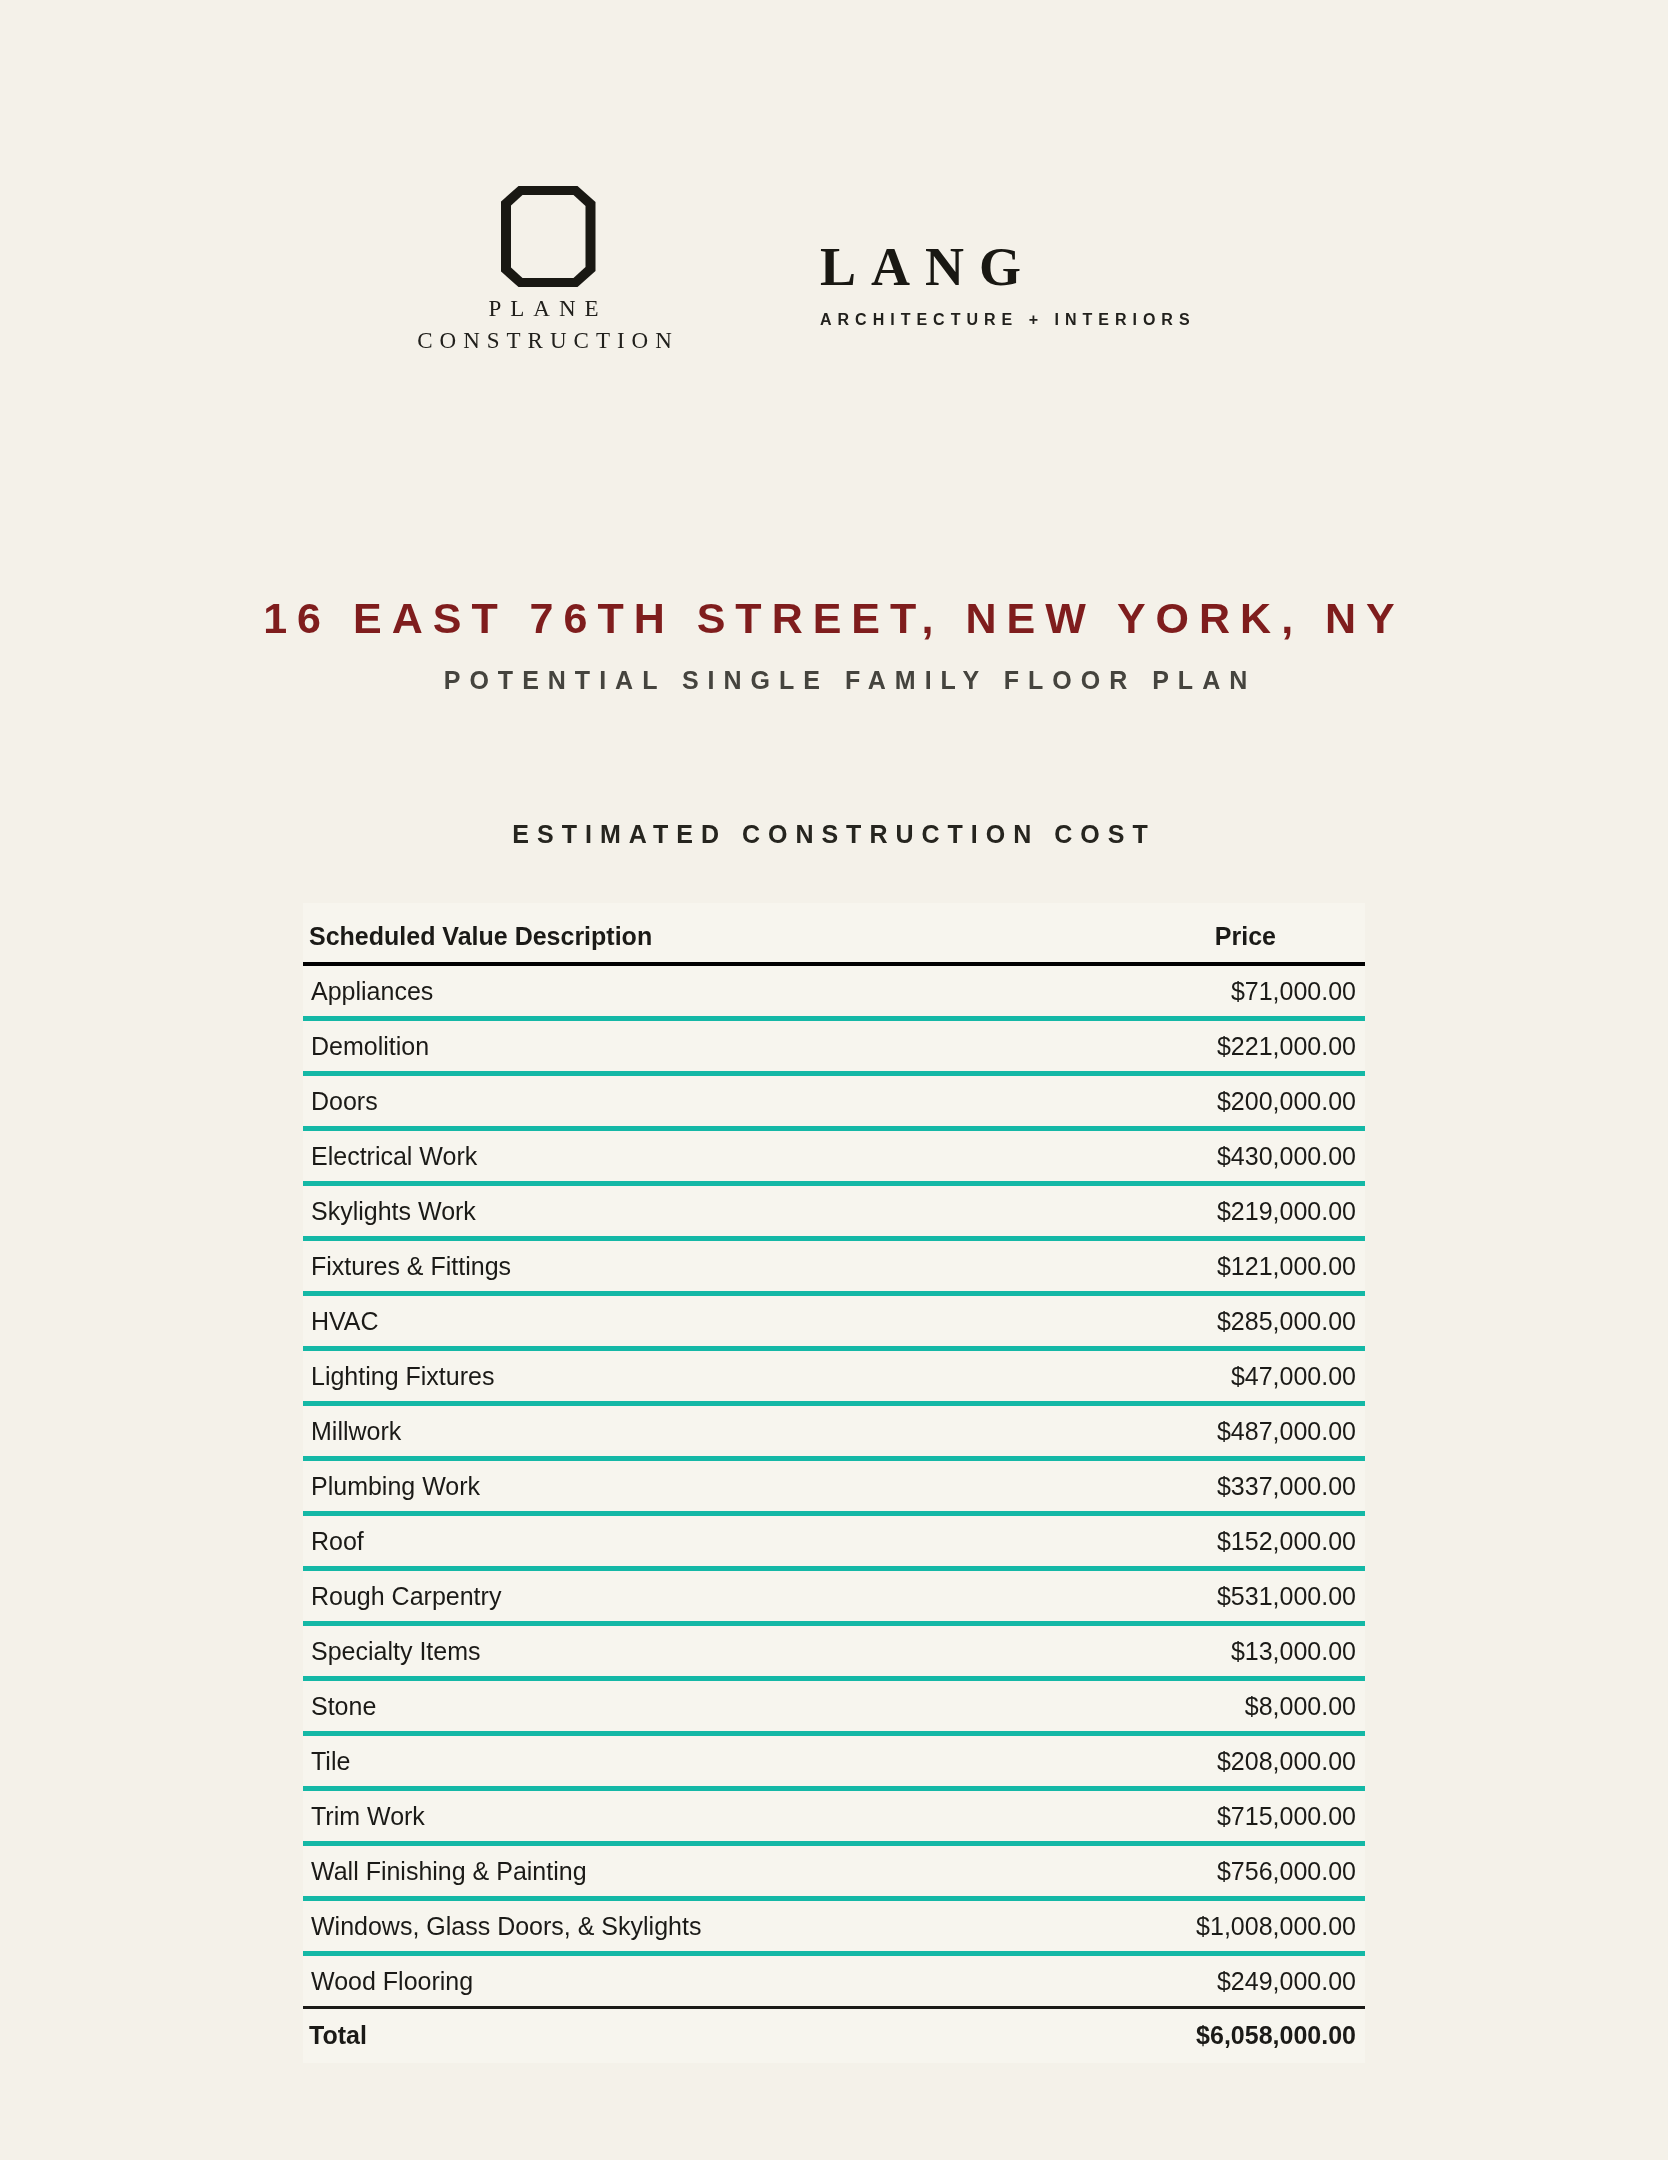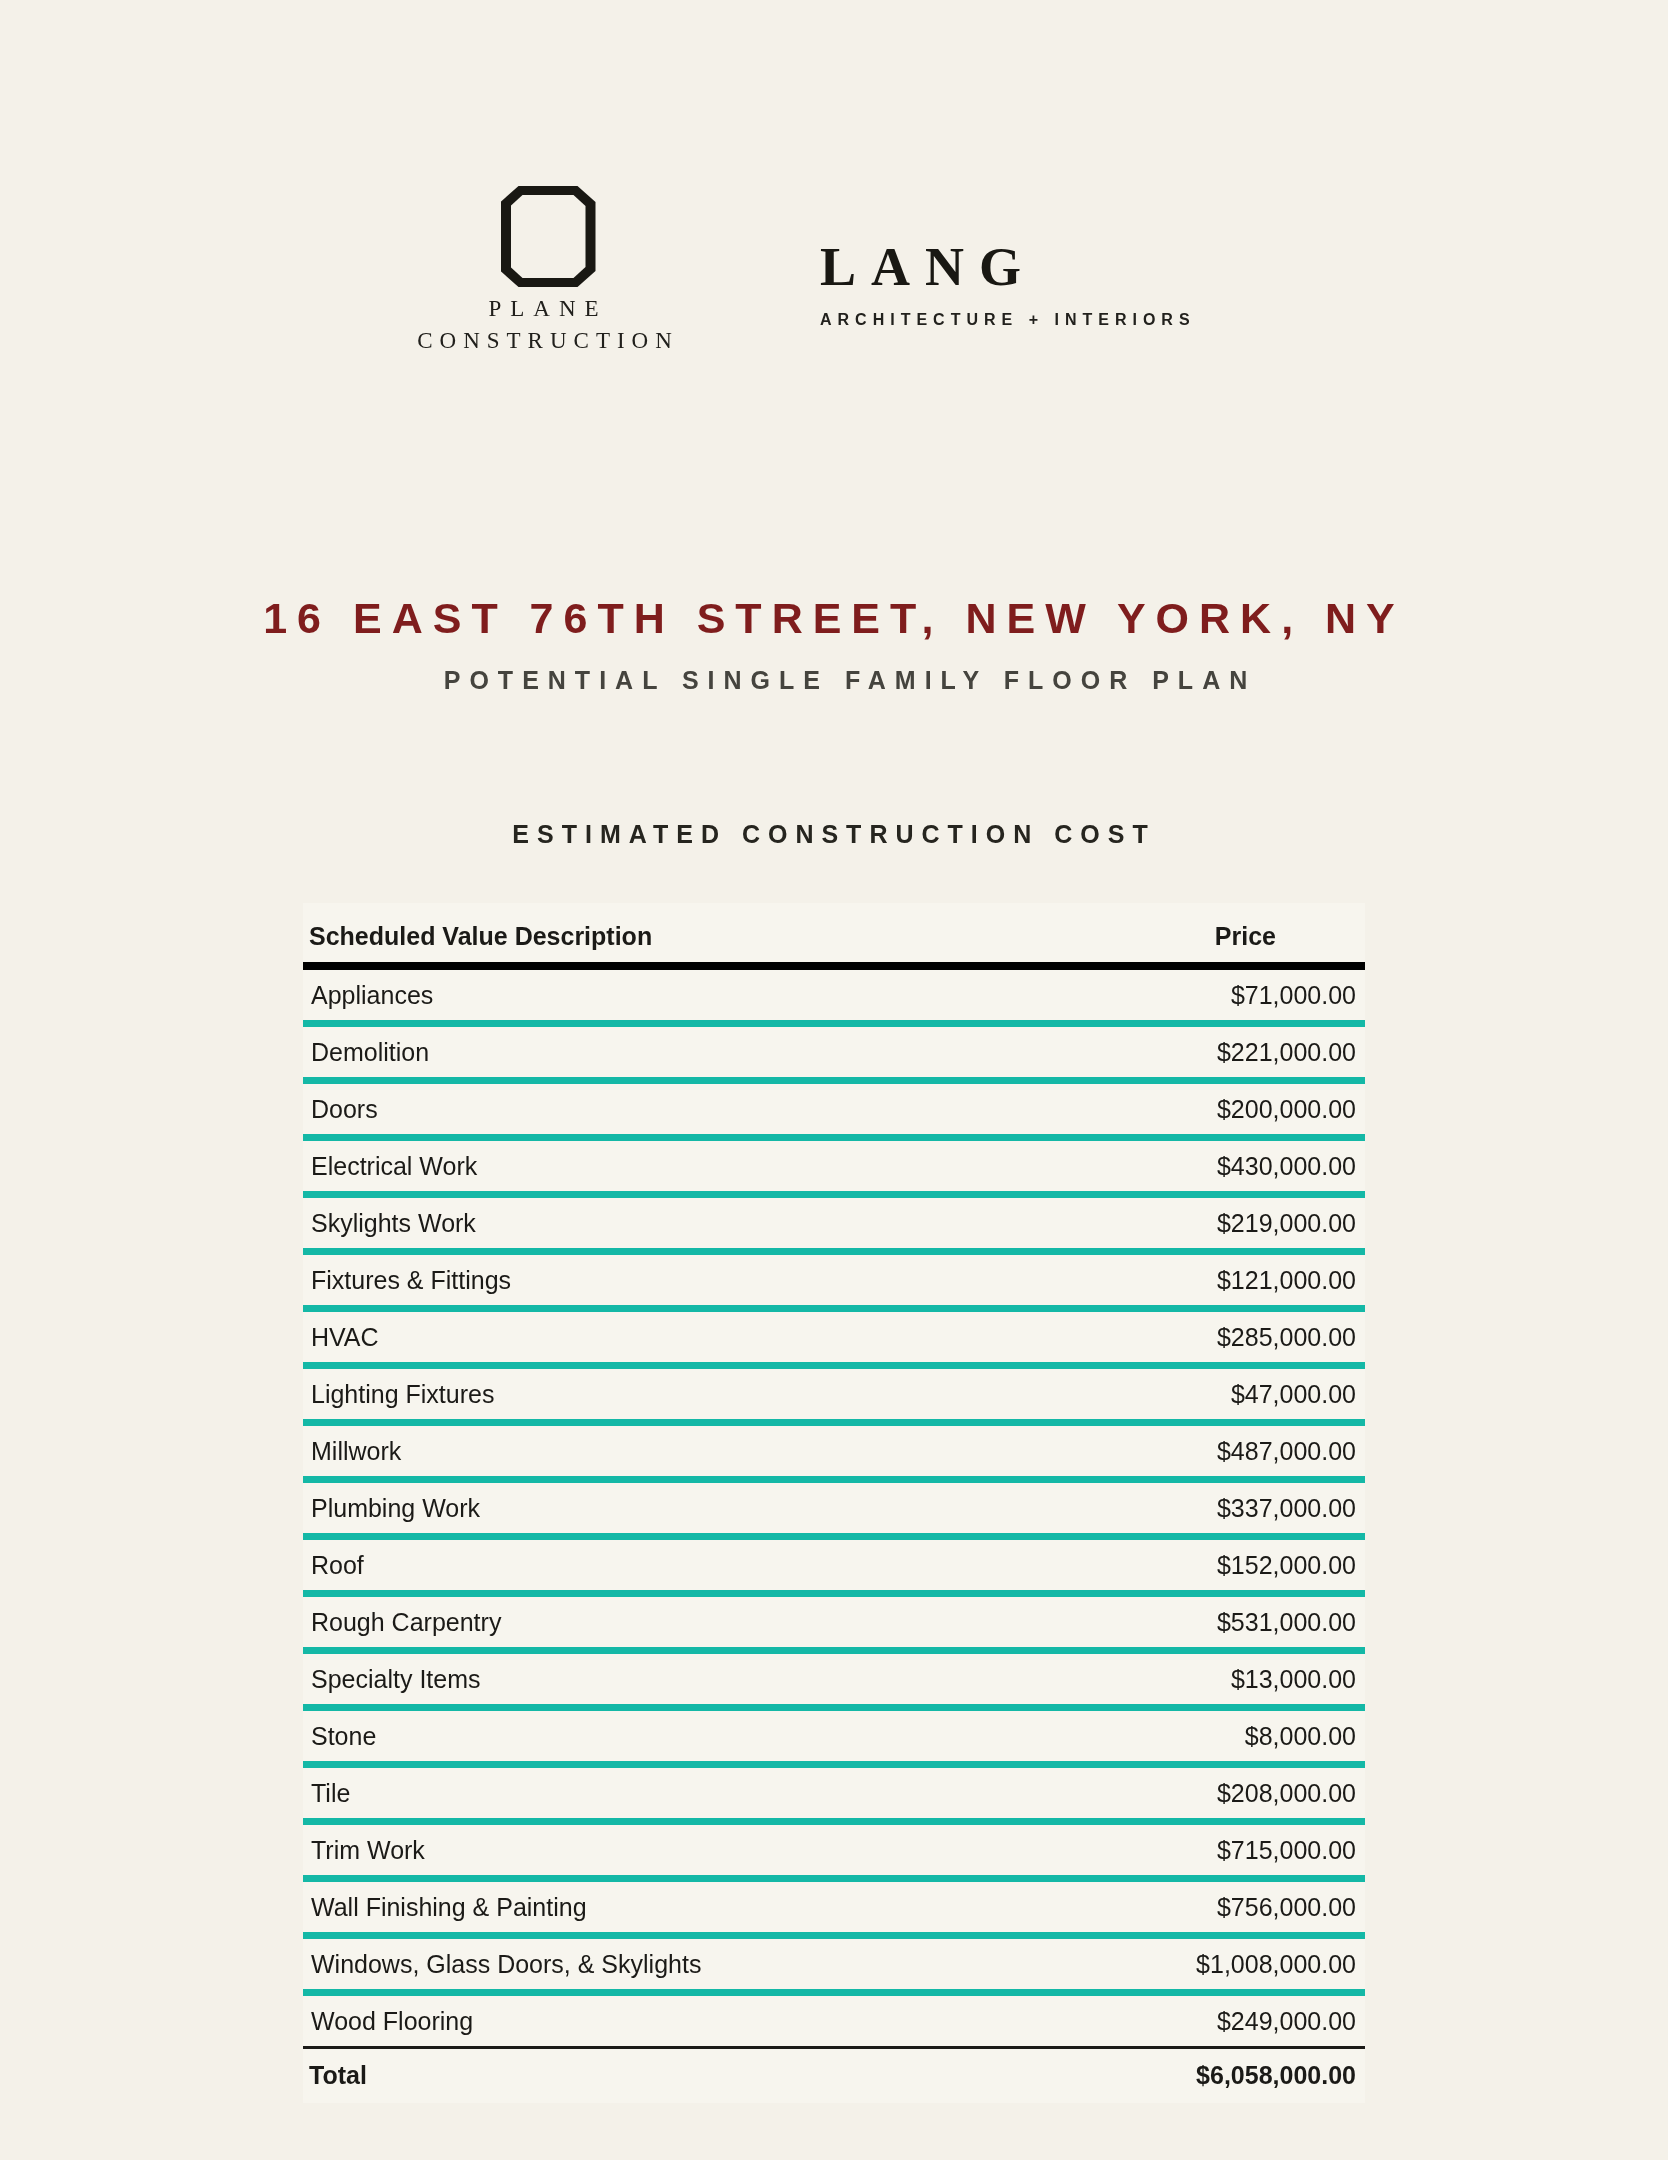--- a/index.html
+++ b/index.html
@@ -127,29 +127,29 @@
     background: #f7f5ee;
   }
   table.cost {
     width: 100%;
     border-collapse: collapse;
     font-size: 25px;
     color: #1b1a17;
   }
   table.cost th, table.cost td { line-height: 26px; }
   table.cost thead th {
-    border-bottom: 8px solid #000000;
+    border-bottom: 4px solid #000000;
     padding: 20px 0 13px 0;
     font-weight: 700;
     text-align: left;
   }
   table.cost thead th.price { text-align: right; padding-right: 89px; }
   table.cost thead th.desc  { padding-left: 6px; }
   table.cost tbody td {
-    border-bottom: 7px solid #14b8a6;
+    border-bottom: 5px solid #14b8a6;
     padding: 12px 0;
   }
   table.cost tbody td.desc  { text-align: left;  padding-left: 8px; }
   table.cost tbody td.price { text-align: right; padding-right: 9px; }
   table.cost tbody tr:last-child td { border-bottom: 3px solid #1b1a17; }
   table.cost tfoot td {
     font-weight: 700;
     padding: 13px 0 15px 0;
   }
   table.cost tfoot td.desc  { text-align: left;  padding-left: 6px; }

